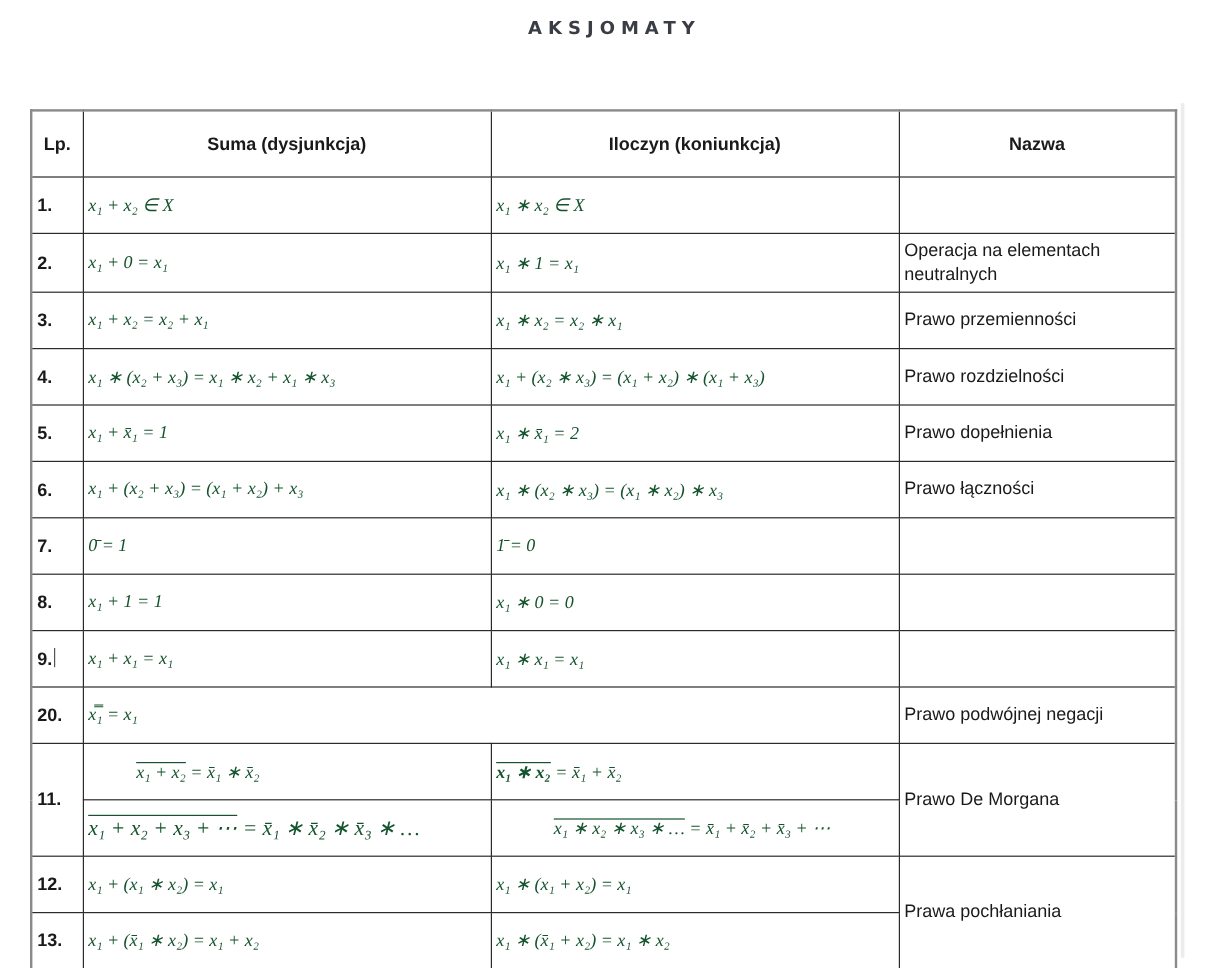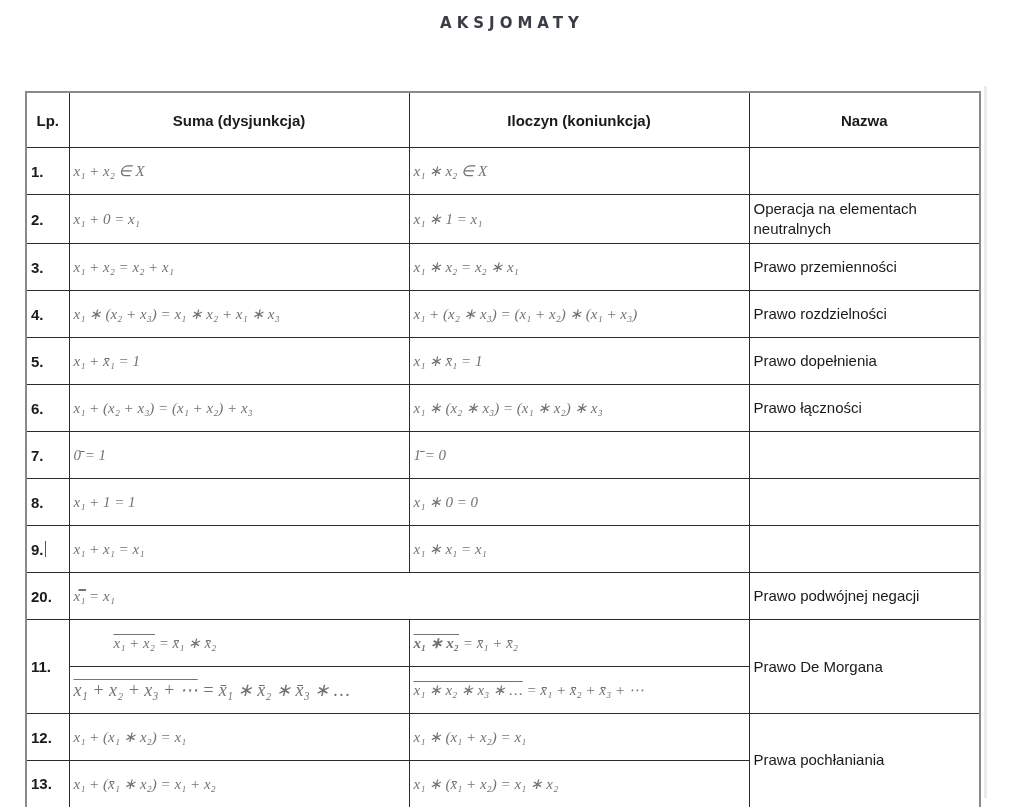--- a/index.html
+++ b/index.html
@@ -14,21 +14,21 @@
     position: absolute; left: 25px; top: 91px; border-collapse: collapse;
     table-layout: fixed; width: 954px;
     border: 2px solid #8a8a8a;
   }
   table.ax td, table.ax th {
     border: 1px solid #2b2b2b; vertical-align: middle; padding: 4px 4px;
     font-size: 15px;
   }
   table.ax th { font-family: "Liberation Sans", sans-serif; font-weight: bold; font-size: 15px; color: #1a1a1a; height: 46px; }
   td.lp { font-weight: bold; font-size: 16px; }
-  td.math { font-family: "Liberation Serif", serif; font-style: italic; font-size: 17px; color: #737373; }
+  td.math { font-family: "Liberation Serif", serif; font-style: italic; font-size: 17px; color: #14532d; }
   td.name { font-family: "Liberation Sans", sans-serif; font-size: 15px; color: #1a1a1a; line-height: 20px; margin-top: 20px; }
   tr.r { height: 47px; }
   tr.r-half { height: 47px; }
   col.c-lp { width: 43px; }
   col.c-sum { width: 340px; }
   col.c-prod { width: 340px; }
   col.c-name { width: 231px; }
   .caret { display: inline-block; width: 1px; height: 16px; background: #555; vertical-align: -2px; margin-left: 1px; }
 </style>
 </head>
@@ -74,21 +74,21 @@
       </tr>
       <tr class="r">
         <td class="lp">4.</td>
         <td class="math">x₁ ∗ (x₂ + x₃) = x₁ ∗ x₂ + x₁ ∗ x₃</td>
         <td class="math">x₁ + (x₂ ∗ x₃) = (x₁ + x₂) ∗ (x₁ + x₃)</td>
         <td class="name">Prawo rozdzielności</td>
       </tr>
       <tr class="r">
         <td class="lp">5.</td>
         <td class="math">x₁ + x̄₁ = 1</td>
-        <td class="math">x₁ ∗ x̄₁ = 1</td>
+        <td class="math">x₁ ∗ x̄₁ = 2</td>
         <td class="name">Prawo dopełnienia</td>
       </tr>
       <tr class="r">
         <td class="lp">6.</td>
         <td class="math">x₁ + (x₂ + x₃) = (x₁ + x₂) + x₃</td>
         <td class="math">x₁ ∗ (x₂ ∗ x₃) = (x₁ ∗ x₂) ∗ x₃</td>
         <td class="name">Prawo łączności</td>
       </tr>
       <tr class="r">
         <td class="lp">7.</td>
@@ -114,21 +114,21 @@
       <td class="name">Prawo podwójnej negacji</td>
     </tr>
     <tr class="r-half">
       <td class="lp" rowspan="2">11.</td>
       <td class="math"><span style="text-decoration: overline; margin-left: 40px;">x₁ + x₂</span><span> = x̄₁ ∗ x̄₂</span></td>
       <td class="math"><span style="text-decoration: overline; font-weight: bold;">x₁ ∗ x₂</span><span> = x̄₁ + x̄₂</span></td>
       <td class="name" rowspan="2">Prawo De Morgana</td>
     </tr>
     <tr class="r-half">
       <td class="math" style="font-size:18px;"><span style="text-decoration: overline;">x₁ + x₂ + x₃ + ⋯</span><span> = x̄₁ ∗ x̄₂ ∗ x̄₃ ∗ …</span></td>
-      <td class="math" style="font-size:15px;"><span style="text-decoration: overline;">x₁ ∗ x₂ ∗ x₃ ∗ …</span><span> = x̄₁ + x̄₂ + x̄₃ + ⋯</span></td>
+      <td class="math" style="font-size:15px;"><span style="text-decoration: overline; margin-left: 48px;">x₁ ∗ x₂ ∗ x₃ ∗ …</span><span> = x̄₁ + x̄₂ + x̄₃ + ⋯</span></td>
     </tr>
     <tr class="r">
       <td class="lp">12.</td>
       <td class="math">x₁ + (x₁ ∗ x₂) = x₁</td>
       <td class="math">x₁ ∗ (x₁ + x₂) = x₁</td>
       <td class="name" rowspan="2">Prawa pochłaniania</td>
     </tr>
     <tr class="r">
       <td class="lp">13.</td>
       <td class="math">x₁ + (x̄₁ ∗ x₂) = x₁ + x₂</td>

